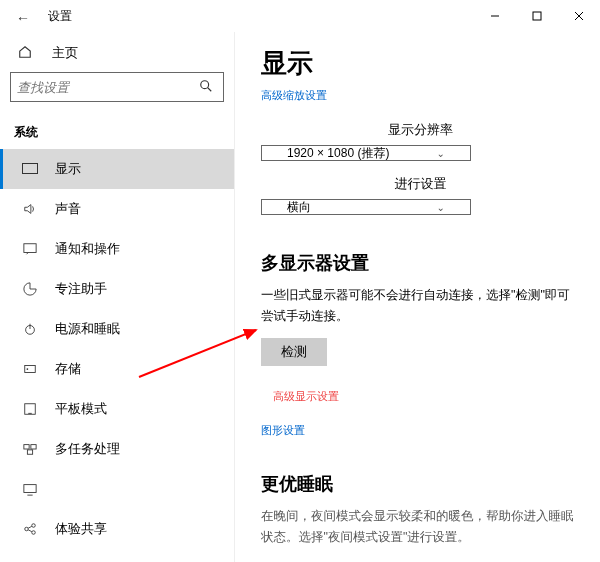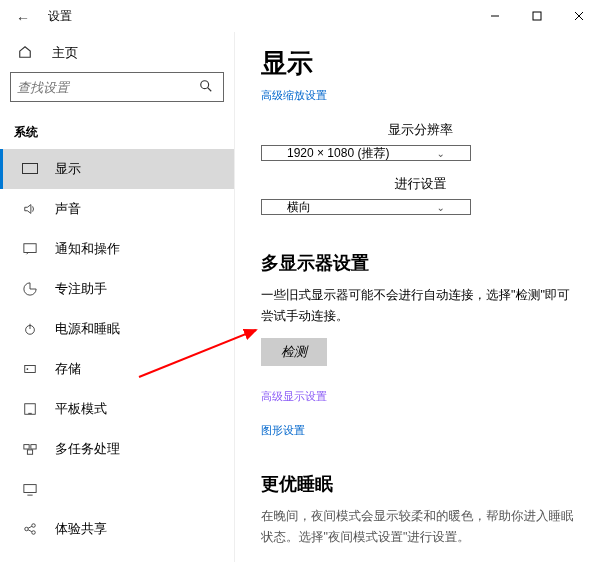--- a/index.html
+++ b/index.html
@@ -104,21 +104,20 @@
   .select .chev { font-size: 10px; color: #555;}
   .h2 { font-size: 18px; font-weight: 600; margin-top: 36px; margin-bottom: 10px; }
   .para { font-size: 12.5px; color: #000; line-height: 1.7; }
   .btn {
     display: inline-block;
     background: #ccc;
     border: none;
     padding: 5px 20px;
     font-size: 13px;
     margin-top: 10px;
-    font-style: italic;
   }
   .subsect { margin-top: 22px; font-size: 13px; }
   .gray { color: #555; font-size: 12.5px; line-height: 1.7;}
   .arrow-annot {
     position: absolute;
     left: 134px; top: 322px;
     width: 130px; height: 60px;
     pointer-events: none;
   }
 </style>
@@ -289,21 +288,21 @@
           <span>横向</span>
           <span class="chev">⌄</span>
         </div>
       </div>
 
       <div class="h2">多显示器设置</div>
       <div class="para">一些旧式显示器可能不会进行自动连接，选择"检测"即可尝试手动连接。</div>
       <button class="btn">检测</button>
 
       <div class="subsect">
-        <a class="link" style="color:#8b5cf6;">高级显示设置</a>
+        <a class="link" style="color:#ef4444;margin-left:12px;">高级显示设置</a>
       </div>
       <div class="subsect" style="margin-top:18px;">
         <a class="link">图形设置</a>
       </div>
 
       <div class="h2" style="margin-top:34px;">更优睡眠</div>
       <div class="gray">在晚间，夜间模式会显示较柔和的暖色，帮助你进入睡眠状态。选择"夜间模式设置"进行设置。</div>
 
       
       

